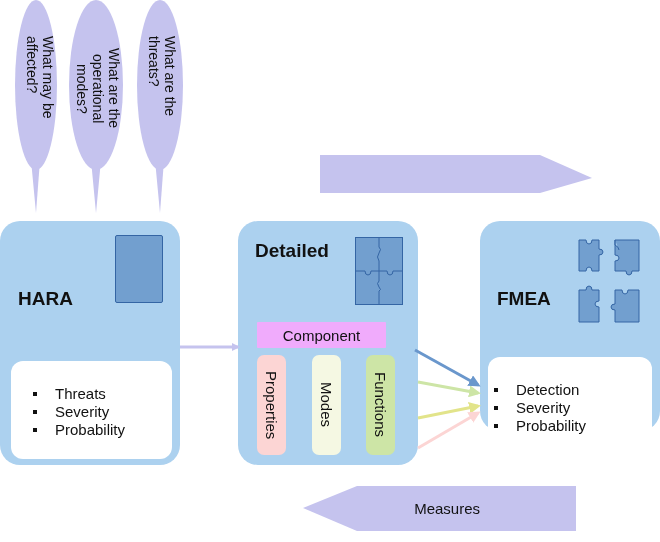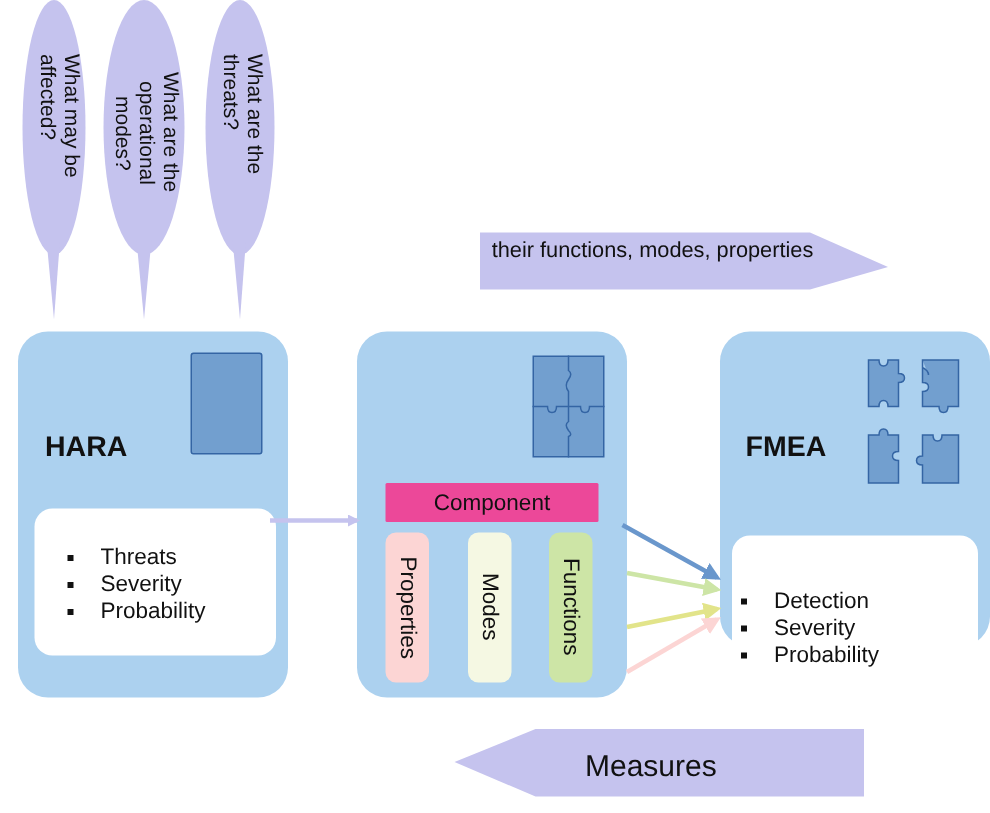--- a/index.html
+++ b/index.html
@@ -38,45 +38,45 @@
   <polygon points="320,155 540,155 592,178 540,193 320,193" fill="#c5c3ee"></polygon>
 
   <polygon points="357,486 576,486 576,531 357,531 303,508" fill="#c5c3ee"></polygon>
 </svg>
 
 <div class="abs vert" style="left:16px; top:36px; height:130px; width:40px; text-align:left; line-height:16px;">What may be affected?</div>
 <div class="abs vert" style="left:72px; top:36px; height:105px; width:50px; text-align:center; line-height:16px;">What are the operational modes?</div>
 <div class="abs vert" style="left:142px; top:36px; height:100px; width:36px; text-align:left; line-height:16px;">What are the threats?</div>
 
 <div class="abs" style="left:315px; top:159px; width:240px; text-align:center; font-size:14.5px; line-height:17px;">
-  <div>their functions, modes, properties</div>
 </div>
 
-<div class="abs" style="left:390px; top:500px; width:90px; text-align:left; font-size:20px;">Measures</div>
+<div class="abs" style="left:390px; top:500px; width:90px; text-align:right; font-size:15px;">Measures</div>
 
-<div class="panel" style="left:0; top:221px; width:180px; height:244px;margin-left:12px;">
+<div class="panel" style="left:0; top:221px; width:180px; height:244px;">
   <div class="doc-icon" style="left:115px; top:14px; width:46px; height:66px;"></div>
   <div class="panel-title" style="left:18px; top:66px;">HARA</div>
-  <div class="inner" style="left:11px; top:118px; width:161px; height:98px;">
+  <div class="inner" style="left:11px; top:140px; width:161px; height:98px;">
     <ul class="bullets" style="left:16px; top:24px;">
       <li>Threats</li>
       <li>Severity</li>
       <li>Probability</li>
     </ul>
   </div>
 </div>
 
 <div class="panel" style="left:238px; top:221px; width:180px; height:244px;">
   <div class="panel-title" style="left:17px; top:18px; line-height:23.5px;">
+    <div>Detailed</div>
   </div>
   <svg style="left:117px; top:16px;" width="48" height="68">
     <rect x="0.5" y="0.5" width="47" height="67" fill="#729fcf" stroke="#3465a4" stroke-width="1"></rect>
     <path d="M24 0 V10 q3 2 0 6 q-3 4 0 8 V34 M0 34 H10 q0 4 3 4 q3 0 3 -4 H24 V44 q-3 2 0 6 q3 3 0 4 V68 M24 34 H32 q0 4 3 4 q3 0 3 -4 H48" fill="none" stroke="#3465a4" stroke-width="1"></path>
   </svg>
-  <div class="pill" style="left:19px; top:101px; width:142px; height:26px; background:#ec4899; border-radius:1px;">
+  <div class="pill" style="left:19px; top:101px; width:129px; height:26px; background:#f0abfc; border-radius:1px;">
     <span style="writing-mode:horizontal-tb; font-size:15px;">Component</span>
   </div>
   <div class="pill" style="left:19px; top:134px; width:29px; height:100px; background:#fcd5d4;">
     <span>Properties</span>
   </div>
   <div class="pill" style="left:74px; top:134px; width:29px; height:100px; background:#f5f8e3;">
     <span>Modes</span>
   </div>
   <div class="pill" style="left:128px; top:134px; width:29px; height:100px; background:#cde5a6;">
     <span>Functions</span>
@@ -87,21 +87,21 @@
   <div class="panel-title" style="left:17px; top:66px;">FMEA</div>
   <svg style="left:98px; top:18px;" width="64" height="84">
     <g fill="#729fcf" stroke="#3465a4" stroke-width="1">
       <path d="M1 1 H8 q0 4 3 4 q3 0 3 -4 H21 V10 q4 0 4 3 q0 3 -4 3 V32 H14 q0 -4 -3 -4 q-3 0 -3 4 H1 Z"></path>
       <path d="M37 1 H61 V32 H54 q0 4 -3 4 q-3 0 -3 -4 H37 V22 q4 0 4 -3 q0 -3 -4 -3 Z M37 1 V6 q4 2 4 5"></path>
       <path d="M1 51 H8 q0 -4 3 -4 q3 0 3 4 H21 V62 q-4 0 -4 3 q0 3 4 3 V83 H1 Z"></path>
       <path d="M37 51 H44 q0 4 3 4 q3 0 3 -4 H61 V83 H37 V71 q-4 0 -4 -3 q0 -3 4 -3 Z"></path>
     </g>
   </svg>
   <div class="inner" style="left:8px; top:136px; width:164px; height:98px;">
-    <ul class="bullets" style="left:0px; top:24px;margin-top:11px;">
+    <ul class="bullets" style="left:0px; top:24px;">
       <li>Detection</li>
       <li>Severity</li>
       <li>Probability</li>
     </ul>
   </div>
 </div>
 
 <svg width="660" height="542" style="pointer-events:none;">
   <defs>
     <marker id="mLav" markerWidth="8" markerHeight="8" refX="6" refY="4" orient="auto" markerUnits="userSpaceOnUse">

